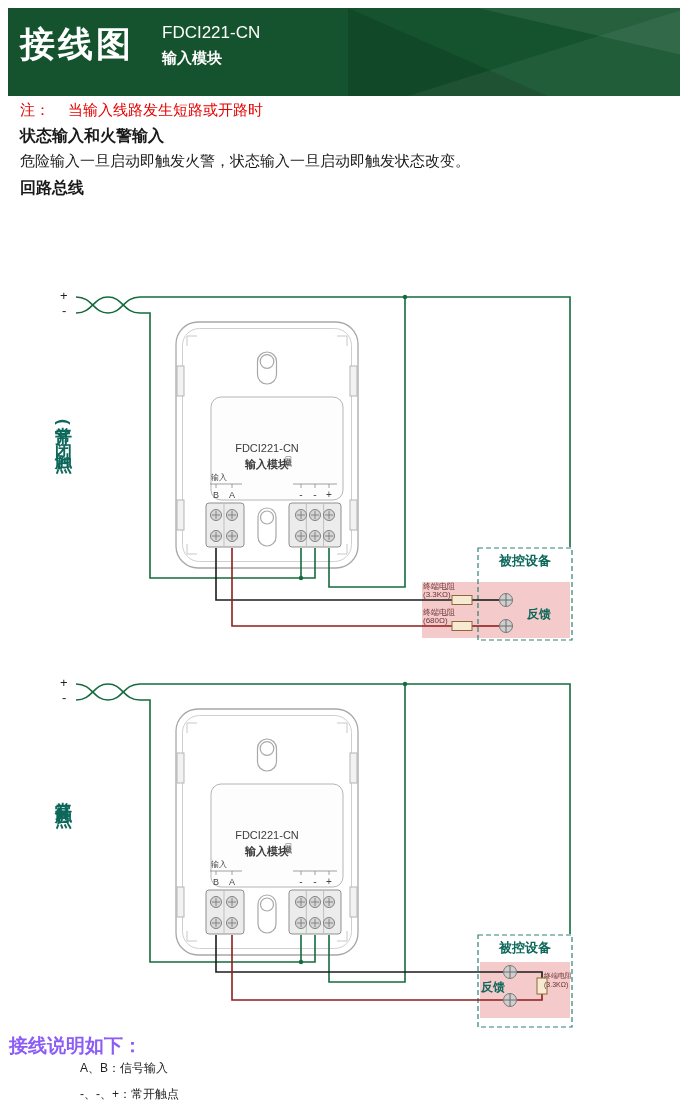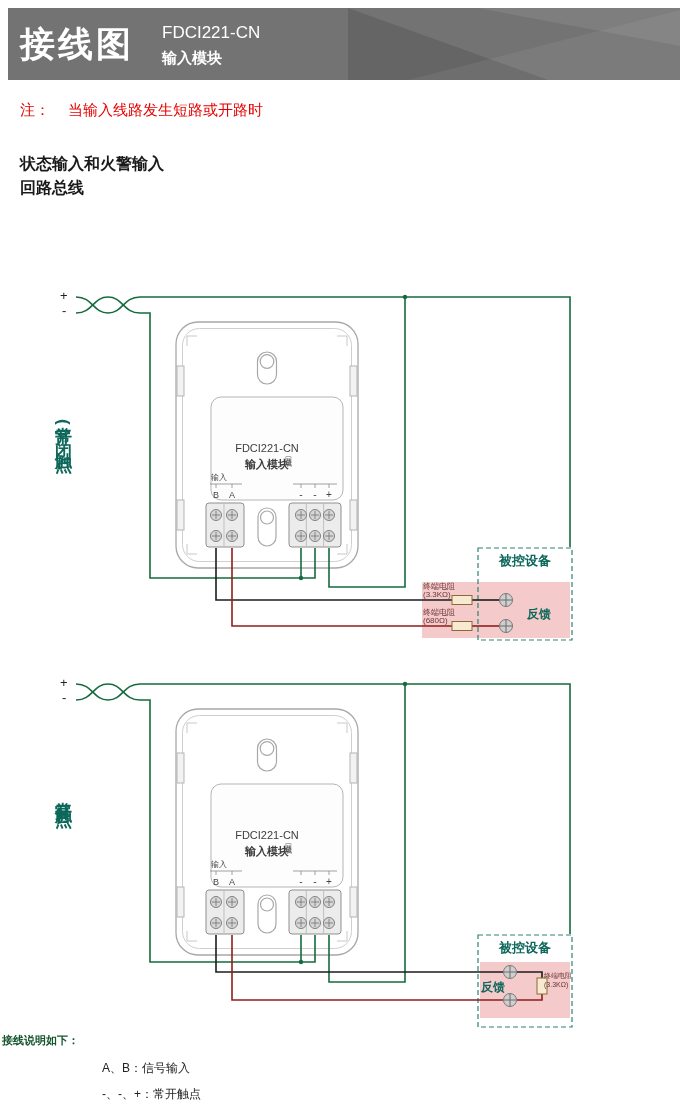--- a/index.html
+++ b/index.html
@@ -1,20 +1,20 @@
 <!DOCTYPE html>
 <html><head>
 <meta charset="utf-8">
 <style>
   html,body{margin:0;padding:0;background:#fff;}
   .page{position:relative;width:680px;height:1109px;background:#fff;overflow:hidden;
         font-family:"Liberation Sans","DejaVu Sans",sans-serif;color:#1a1a1a;}
   .abs{position:absolute;}
   
-  .header{position:absolute;left:8px;top:8px;right:0;height:72px;background:#737373;overflow:hidden;}
+  .header{position:absolute;left:8px;top:8px;right:0;height:88px;background:#14532d;overflow:hidden;}
   .h-tri{position:absolute;top:0;bottom:0;}
   .t1{left:400px;width:280px;background:rgba(255,255,255,.06);clip-path:polygon(0 100%,100% 0,100% 100%);}
   .t2{left:470px;width:210px;background:rgba(255,255,255,.08);clip-path:polygon(0 0,100% 0,100% 55%);}
   .t3{left:340px;width:200px;background:rgba(0,0,0,.12);clip-path:polygon(0 0,100% 100%,0 100%);}
   .h-title{position:absolute;left:12px;top:13px;font-size:35px;font-weight:bold;color:#fff;letter-spacing:3px;}
   .h-model{position:absolute;left:154px;top:15px;font-size:17px;color:#fff;}
   .h-module{position:absolute;left:154px;top:41px;font-size:15px;font-weight:bold;color:#fff;}
   
   .note{left:20px;top:101px;font-size:15px;color:#e60000;}
   .note .gap{margin-left:18px;}
@@ -25,22 +25,22 @@
   .pm{font-size:13px;color:#222;}
   .vtext{writing-mode:vertical-rl;}
   .side-label{font-size:17px;font-weight:bold;color:#0d675a;letter-spacing:3px;}
   .mod-model{width:140px;text-align:center;font-size:11px;color:#3c3c3c;}
   .mod-name{width:140px;text-align:center;font-size:11px;font-weight:bold;color:#3c3c3c;}
   .bus-label{font-size:7px;color:#666;letter-spacing:1px;}
   .box-title{width:94px;text-align:center;font-size:13px;font-weight:bold;color:#0d675a;}
   .fb{font-size:12px;font-weight:bold;color:#0d675a;}
   .res-lbl{font-size:8px;color:#6b3535;white-space:nowrap;}
   .res-lbl.small{font-size:7px;}
-  .foot-title{left:2px;top:1033px;font-size:11px;font-weight:bold;color:#14532d;}
-  .foot-line{left:102px;font-size:12px;color:#222;}
+  .foot-title{left:9px;top:1033px;font-size:19px;font-weight:bold;color:#8b5cf6;}
+  .foot-line{left:80px;font-size:12px;color:#222;}
   
   svg.layer{position:absolute;left:0;top:0;}
   svg text{font-family:"Liberation Sans","DejaVu Sans",sans-serif;fill:#444;}
   .wg{stroke:#156b3e;stroke-width:1.6;fill:none;}
   .wb{stroke:#1c1c1c;stroke-width:1.6;fill:none;}
   .wr{stroke:#8f1d1d;stroke-width:1.6;fill:none;}
   .pink{fill:#f4caca;stroke:none;}
   .dash{fill:none;stroke:#2f8274;stroke-width:1.2;stroke-dasharray:5,3;}
   .shell{fill:#fff;stroke:#a8a8a8;stroke-width:1.3;}
   .shell2{fill:none;stroke:#cfcfcf;stroke-width:1;}
@@ -68,21 +68,22 @@
     <div class="h-tri t1"></div>
     <div class="h-tri t2"></div>
     <div class="h-title">接线图</div>
     <div class="h-model">FDCI221-CN</div>
     <div class="h-module">输入模块</div>
   </div>
 
   <div class="abs note">
     <span>注：</span><span class="gap">当输入线路发生短路或开路时</span>
   </div>
-  <div class="abs sec-h" style="top:126px;margin-top:28px;">状态输入和火警输入</div>
+  <div class="abs sec-h" style="top:126px;">状态输入和火警输入</div>
+  <div class="abs sec-p" style="top:152px;">危险输入一旦启动即触发火警，状态输入一旦启动即触发状态改变。</div>
   <div class="abs sec-h" style="top:178px;">回路总线</div>
 
   <svg class="layer" width="680" height="1109" viewBox="0 0 680 1109">
     <defs>
       <g id="module-shape">
         <rect class="shell" x="176" y="322" width="182" height="246" rx="22"></rect>
         <rect class="shell2" x="182.5" y="328.5" width="169" height="233" rx="17"></rect>
         <rect class="tab" x="177" y="366" width="7" height="30"></rect>
         <rect class="tab" x="177" y="500" width="7" height="30"></rect>
         <rect class="tab" x="350" y="366" width="7" height="30"></rect>

